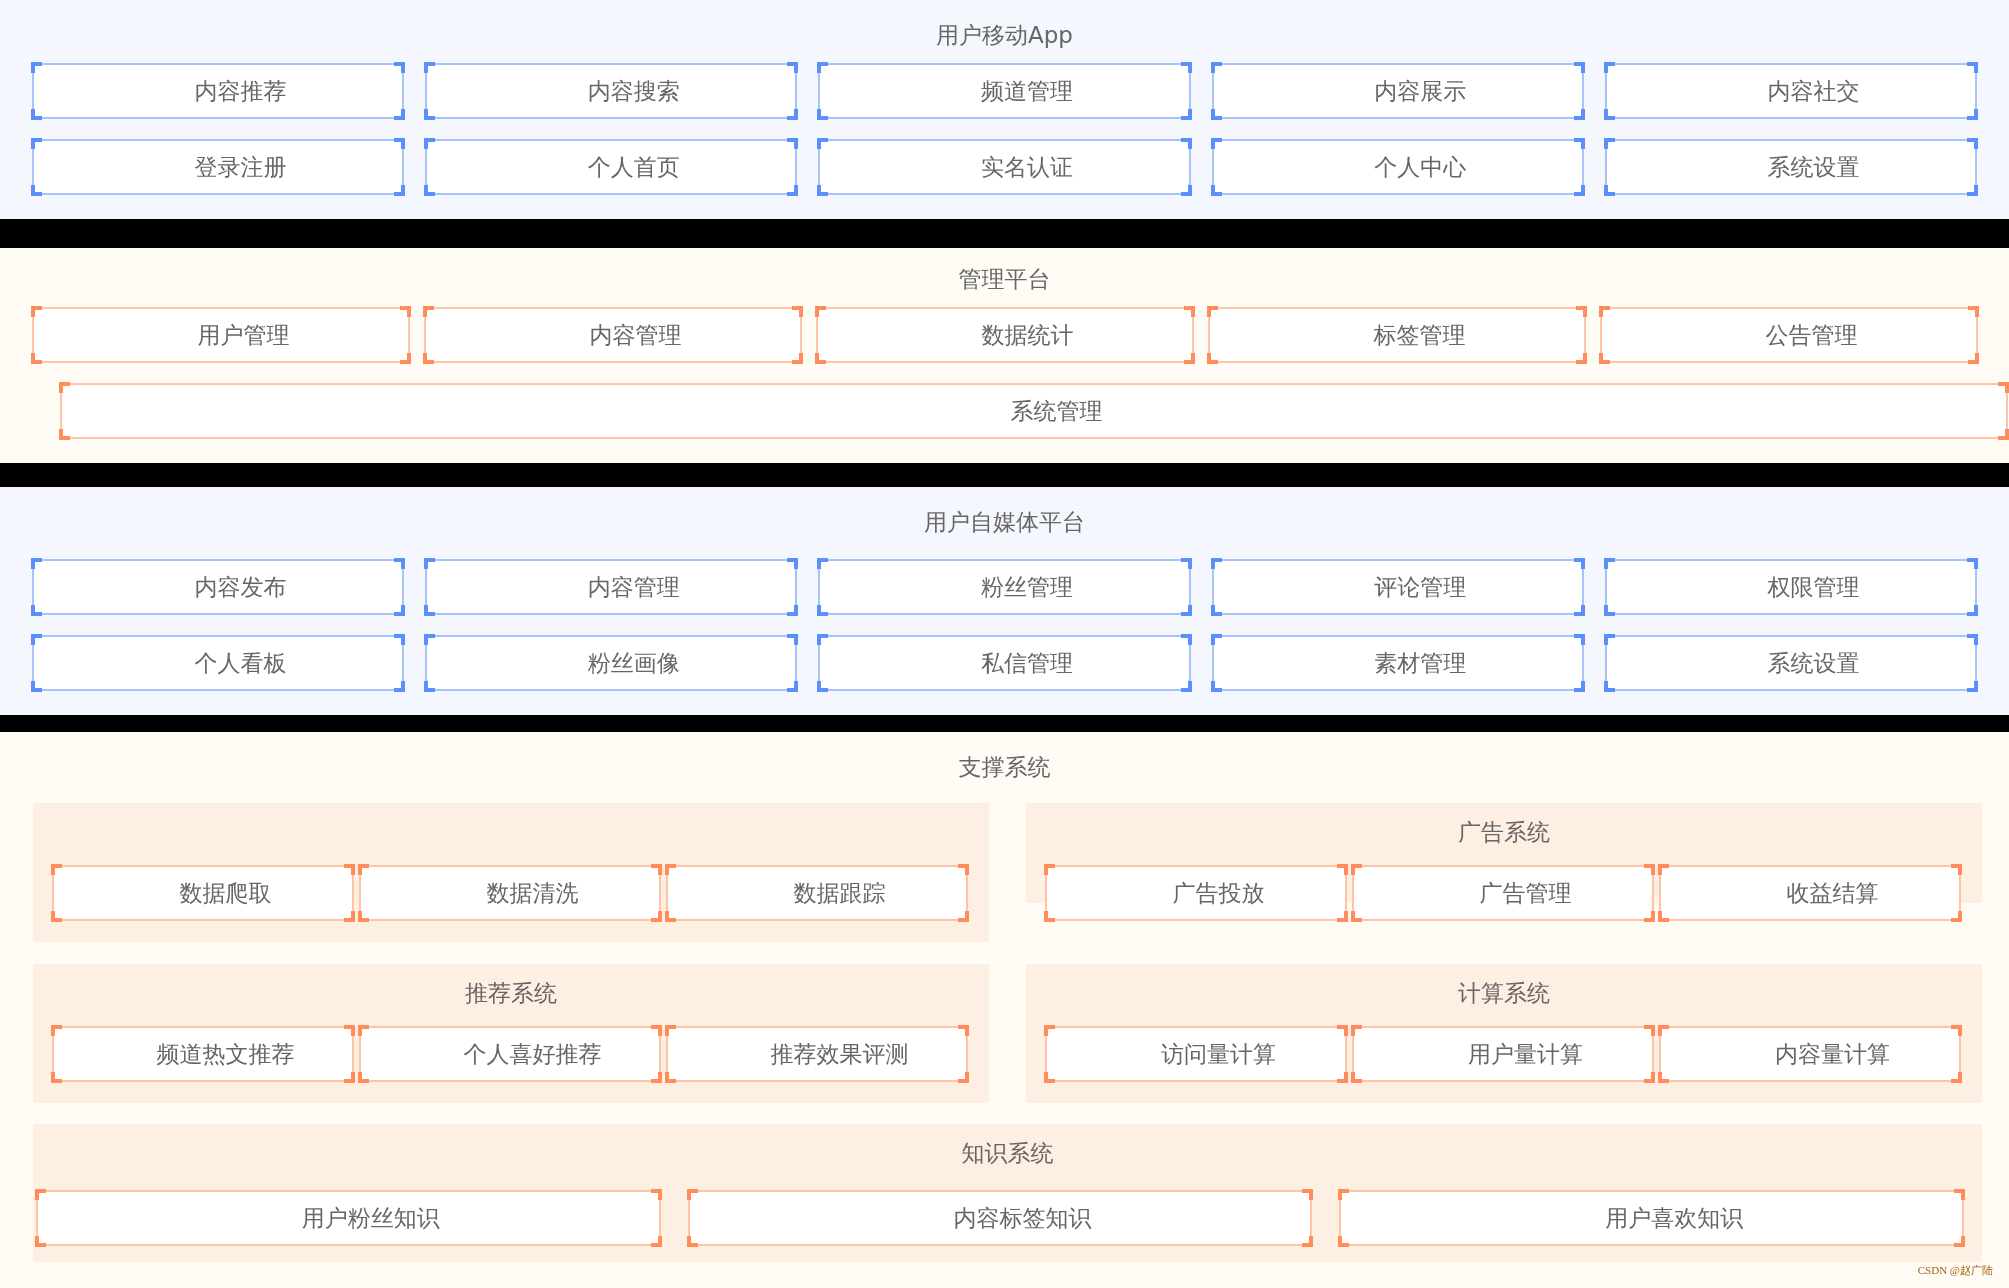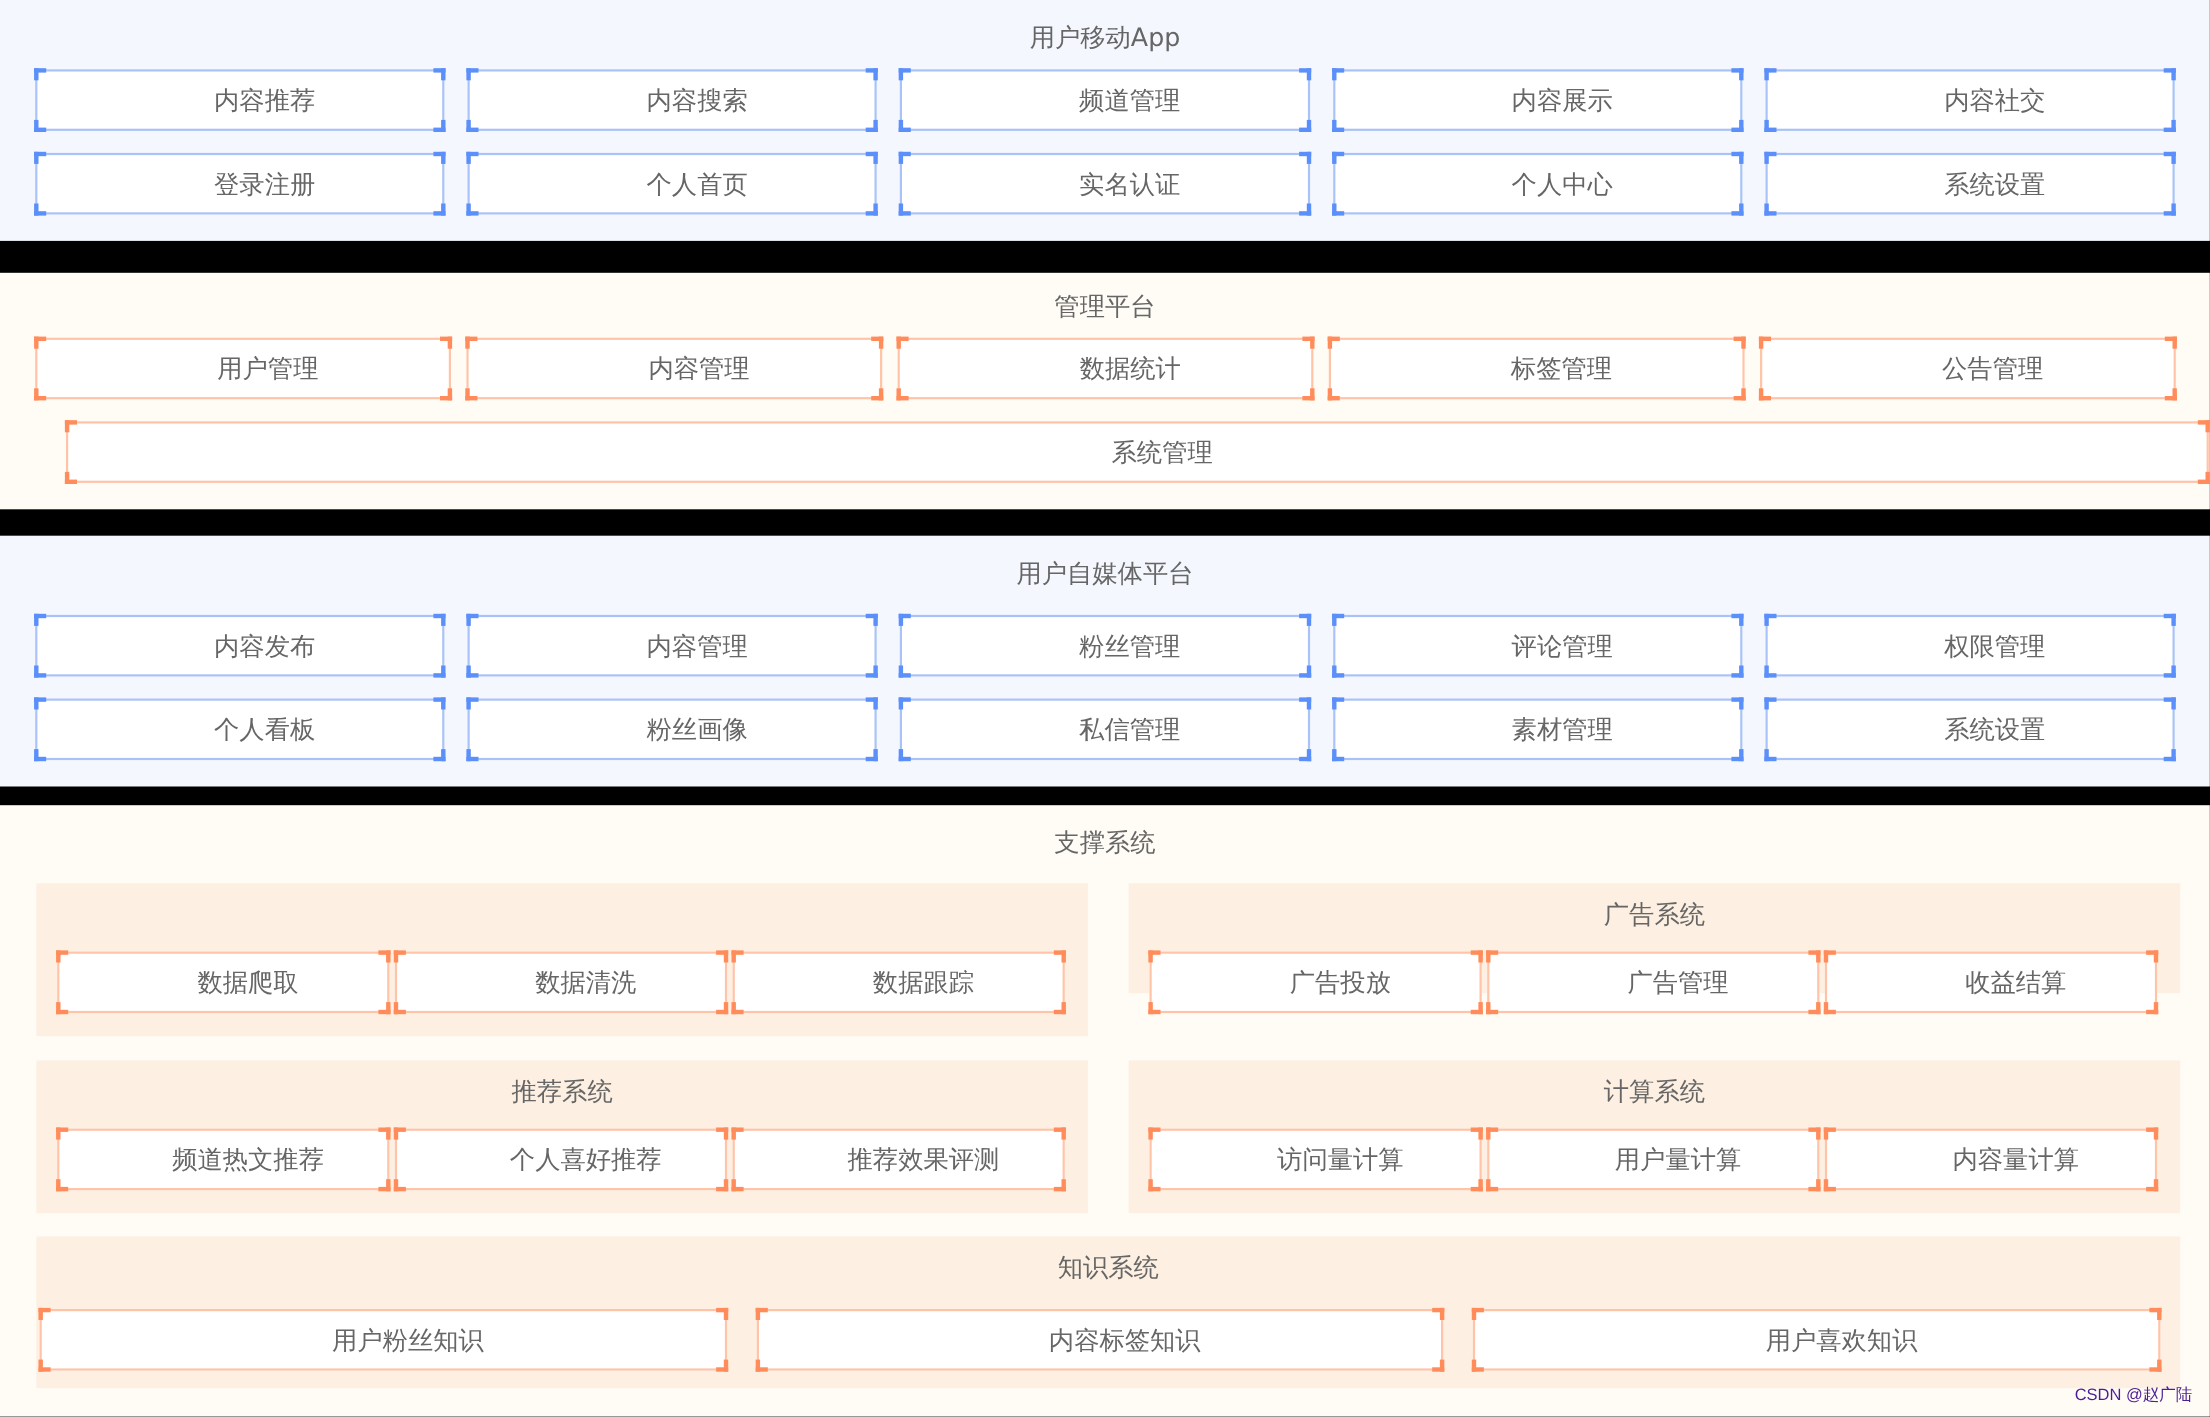--- a/index.html
+++ b/index.html
@@ -21,21 +21,21 @@
   .box.blue .c { border-color: #5b8ff9; }
   .box.orange .c { border-color: #ff8c5a; }
   .c.tl { left: -3px; top: -3px; border-left: 4px solid; border-top: 4px solid; }
   .c.tr { right: -3px; top: -3px; border-right: 4px solid; border-top: 4px solid; }
   .c.bl { left: -3px; bottom: -3px; border-left: 4px solid; border-bottom: 4px solid; }
   .c.br { right: -3px; bottom: -3px; border-right: 4px solid; border-bottom: 4px solid; }
   .panel { position: absolute; background: #fdf0e2; }
   .panel-title { position: absolute; left: 0; width: 100%; top: 14px; text-align: center; font-size: 23px; color: #666; line-height: 30px; }
   .grid3 { position: absolute; left: 19px; right: 21px; top: 62px; display: grid; grid-template-columns: repeat(3, 1fr); column-gap: 5px; }
   .grid3k { position: absolute; left: 3px; right: 18px; top: 66px; display: grid; grid-template-columns: repeat(3, 1fr); column-gap: 27px; }
-  .watermark { position: absolute; right: 16px; bottom: 10px; font-size: 15px; color: #4c1d95; font-family: Liberation Sans, sans-serif; }
+  .watermark { position: absolute; right: 16px; bottom: 10px; font-size: 11px; color: #a16207; font-family: Liberation Serif, serif; }
 </style>
 </head>
 <body>
 
 <div class="section sec-blue" style="top:0;height:219px;">
   <div class="sec-title" style="top:20px;">用户移动App</div>
   <div class="grid5" style="top:63px;">
     <div class="box blue">
         <span class="c tl"></span>
         <span class="c tr"></span>

